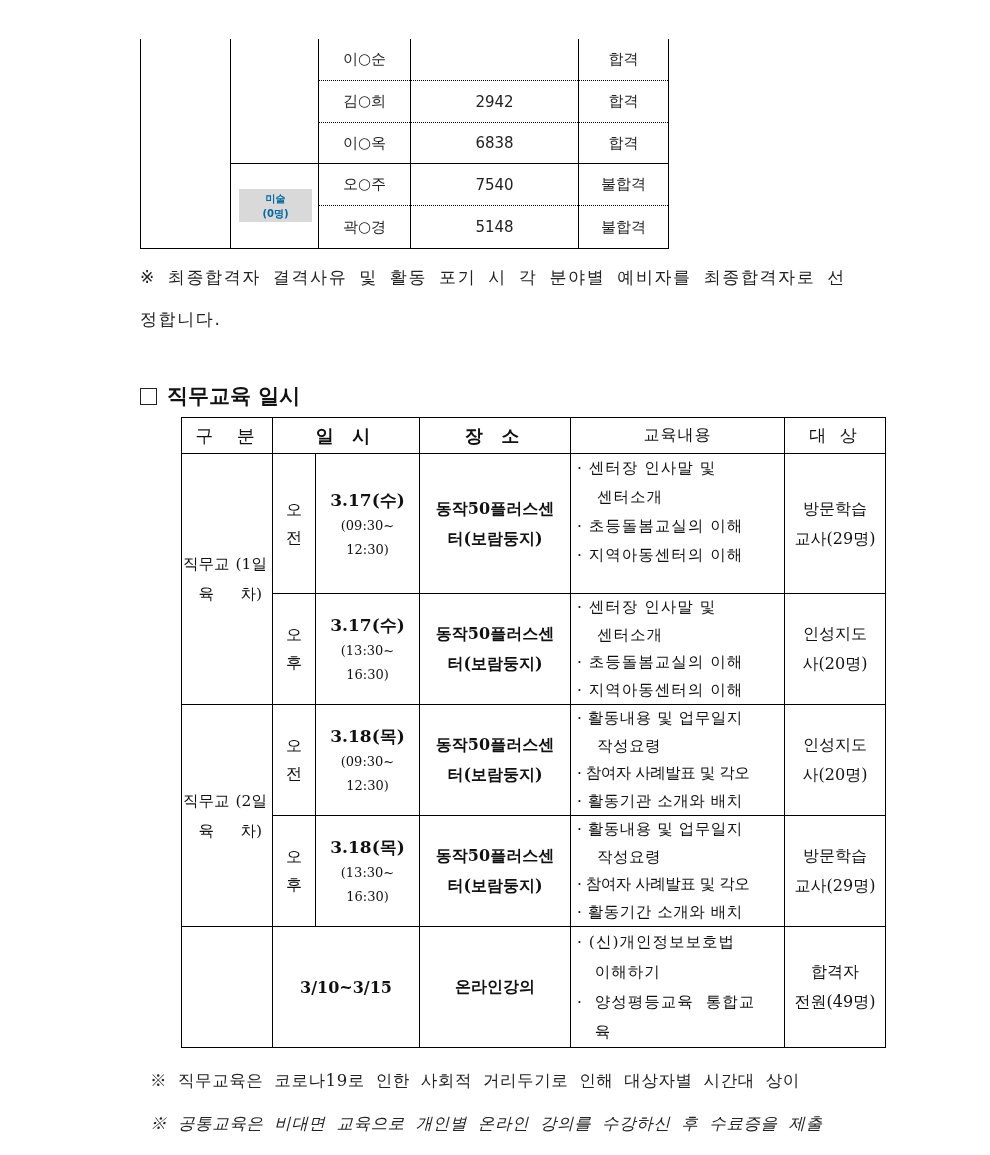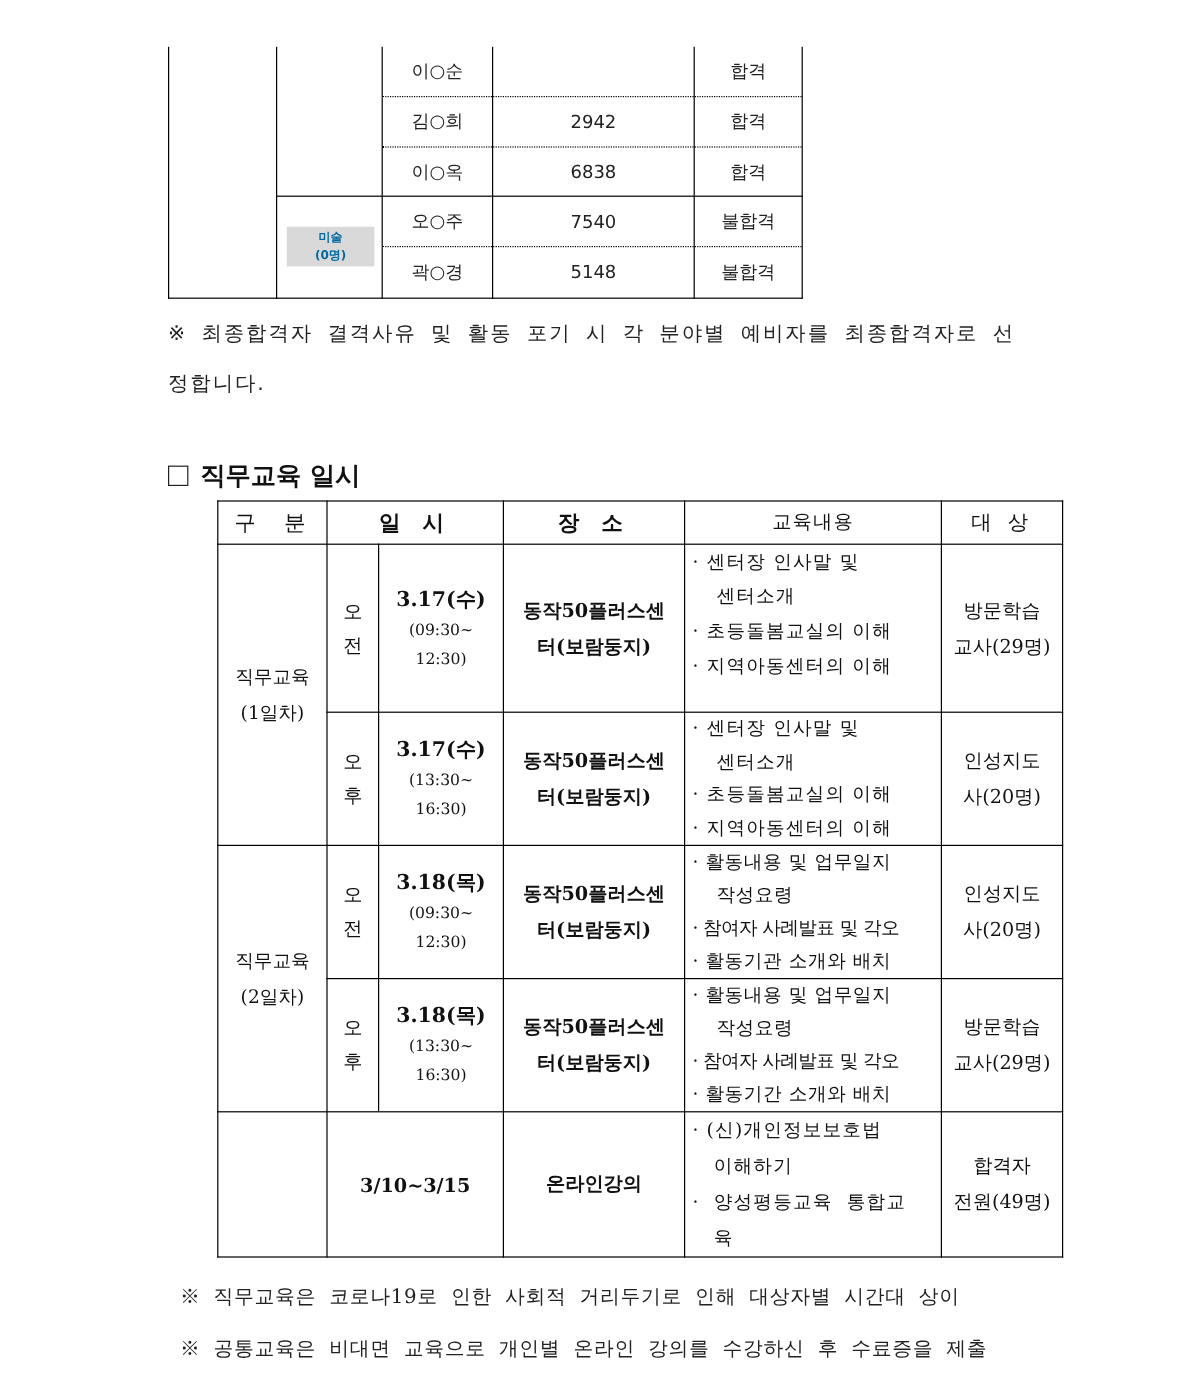--- a/index.html
+++ b/index.html
@@ -27,21 +27,21 @@
     .checkbox { width: 17px; height: 17px; border: 1.5px solid #222; display: inline-block; }
 
     
     .sched { position: absolute; left: 145px; top: 417px; width: 705px; height: 631px; margin-left: 36px; }
     .sched .vl { position: absolute; width: 1px; background: #000; }
     .sched .hl { position: absolute; height: 1px; background: #000; }
     .sched .c { position: absolute; display: flex; align-items: center; justify-content: center;
       text-align: center; font-family: "DejaVu Serif", serif; color: #111; }
     .hdr { font-size: 18px; letter-spacing: 6px; }
     .hdr.narrow { letter-spacing: 1px; font-size: 17px; }
-    .cat { font-size: 15.5px; line-height: 30px; flex-direction: column; }
+    .cat { font-size: 15.5px; line-height: 30px; flex-direction: row; }
     .ampm { font-size: 16px; line-height: 28px; flex-direction: column; }
     .date { flex-direction: column; line-height: 24px; }
     .date .d { font-size: 17px; font-weight: bold; line-height: 28px; }
     .date .t { font-size: 13px; line-height: 24px; }
     .place { font-size: 16px; font-weight: bold; line-height: 30px; flex-direction: column; }
     .content { justify-content: flex-start !important; align-items: flex-start !important; text-align: left !important;
       flex-direction: column; font-size: 15.5px; line-height: 29px; padding-left: 6px; letter-spacing: 1px; }
     .content .ln { white-space: nowrap; }
     .target { font-size: 16px; line-height: 30px; flex-direction: column; }
     .online { font-size: 16px; font-weight: bold; }
@@ -237,13 +237,13 @@
     <span class="ln" style="white-space:pre;">   육</span>
   </div>
   <div class="c online" style="left:239px; top:510px; width:150px; height:120px;">온라인강의</div>
   <div class="c target" style="left:604px; top:510px; width:100px; height:120px;">
     <span>합격자</span>
     <span>전원(49명)</span>
   </div>
 </div>
 
 <div class="note note2" style="left:150px; top:1070px;">※ 직무교육은 코로나19로 인한 사회적 거리두기로 인해 대상자별 시간대 상이</div>
-<div class="note note2" style="left:150px; top:1113px;">※ 공통교육은 비대면 교육으로 개인별 온라인 강의를 수강하신 후 수료증을 제출</div>
+<div class="note note2" style="left:150px; top:1113px;font-style:italic;">※ 공통교육은 비대면 교육으로 개인별 온라인 강의를 수강하신 후 수료증을 제출</div>
 
 </body></html>

